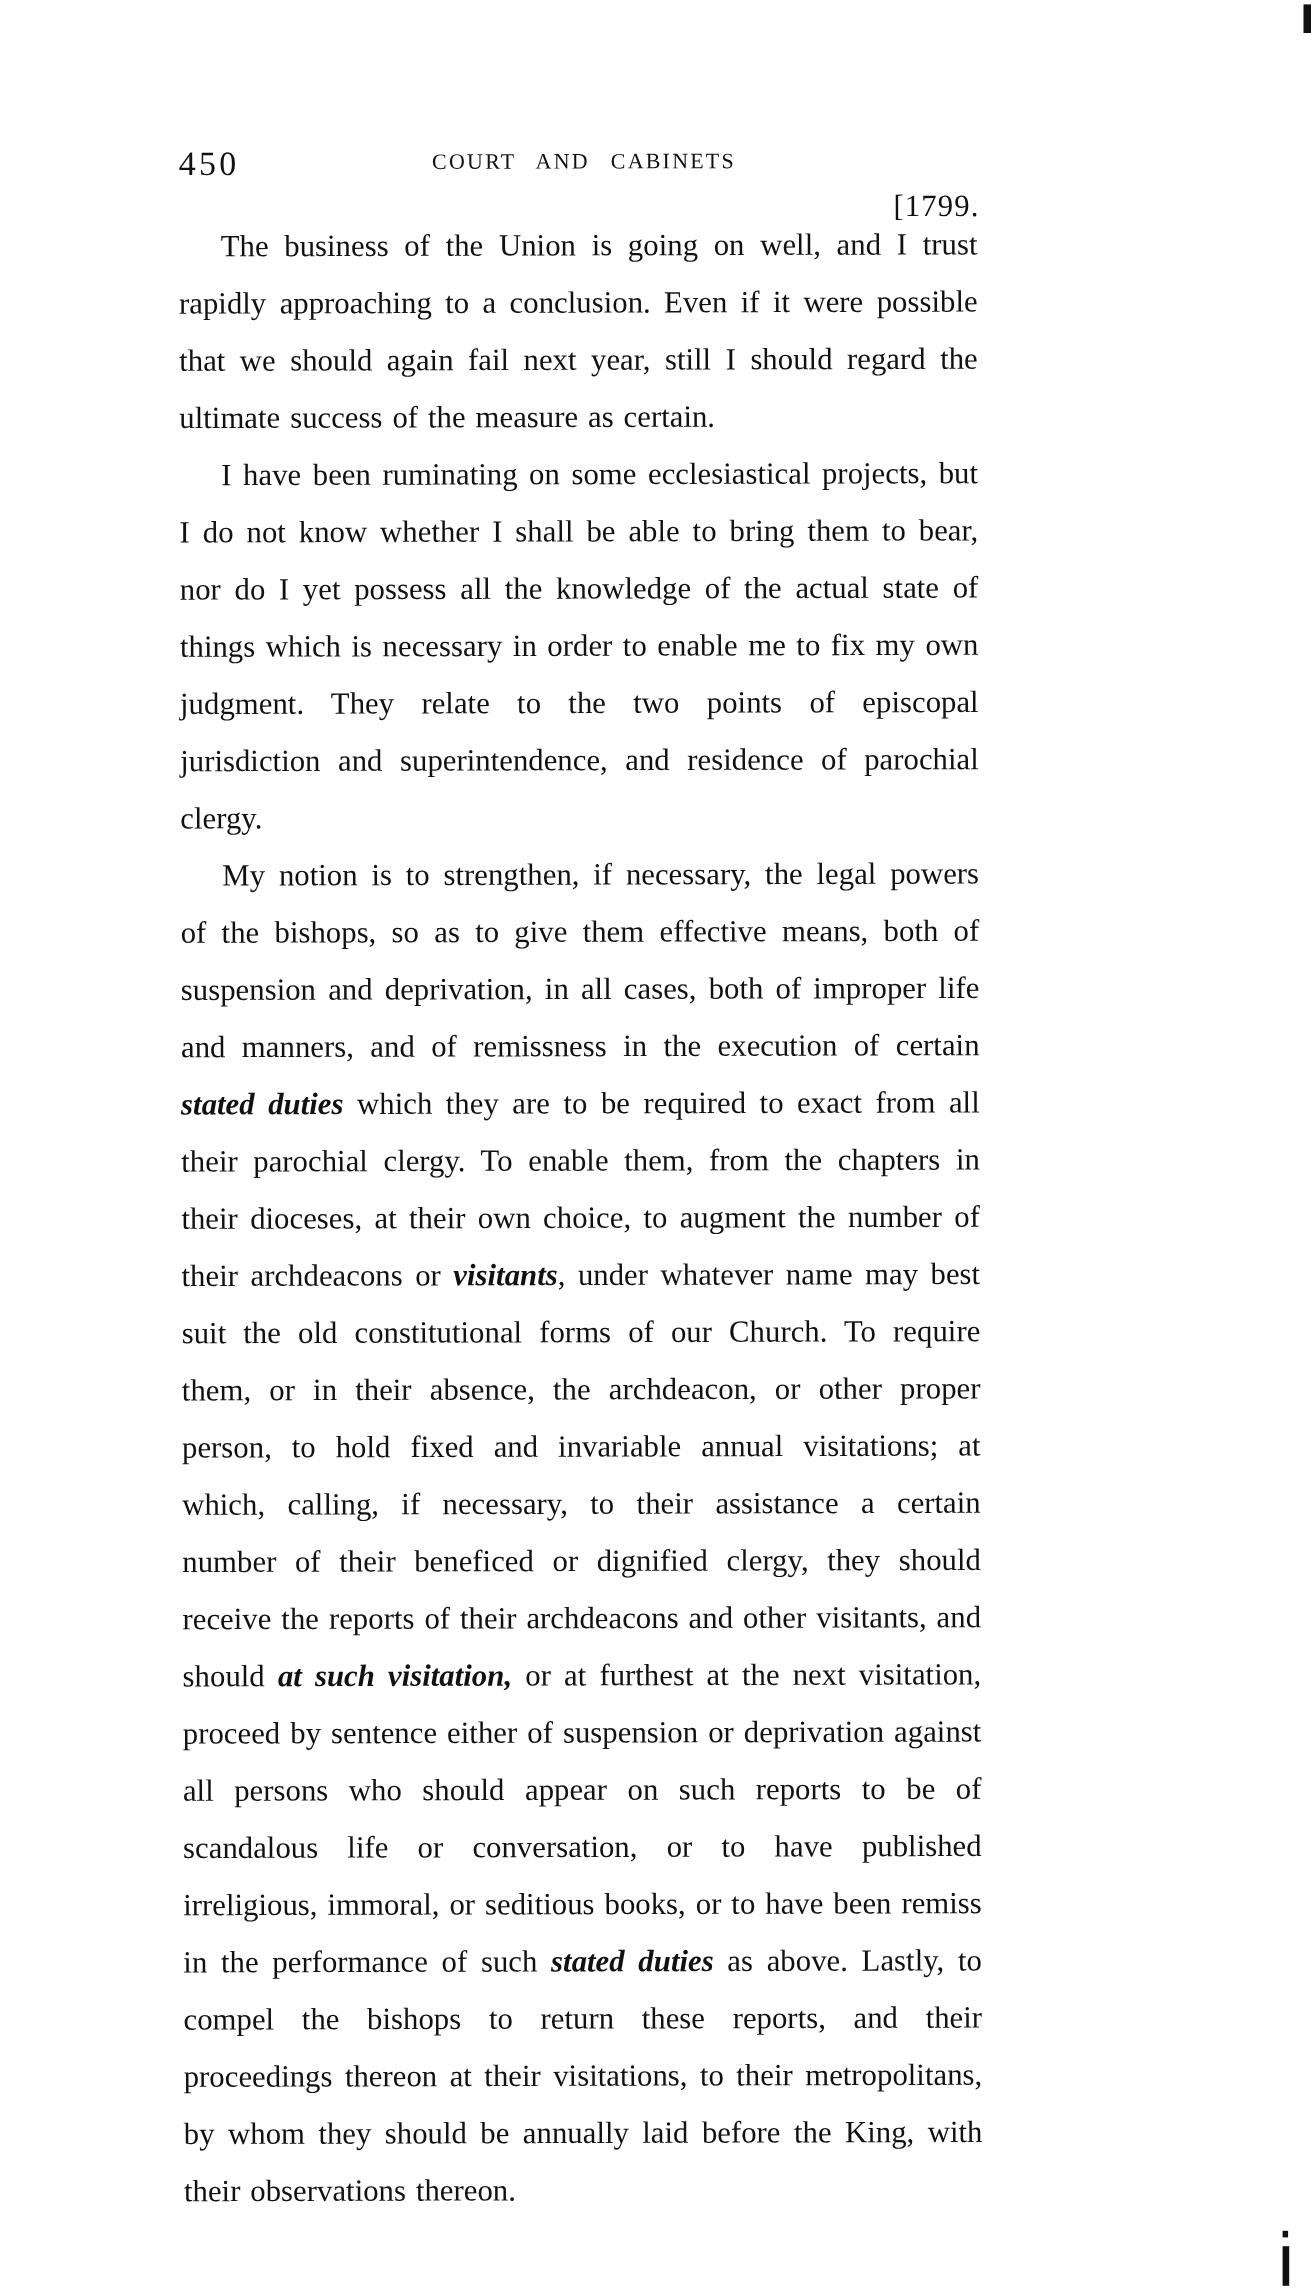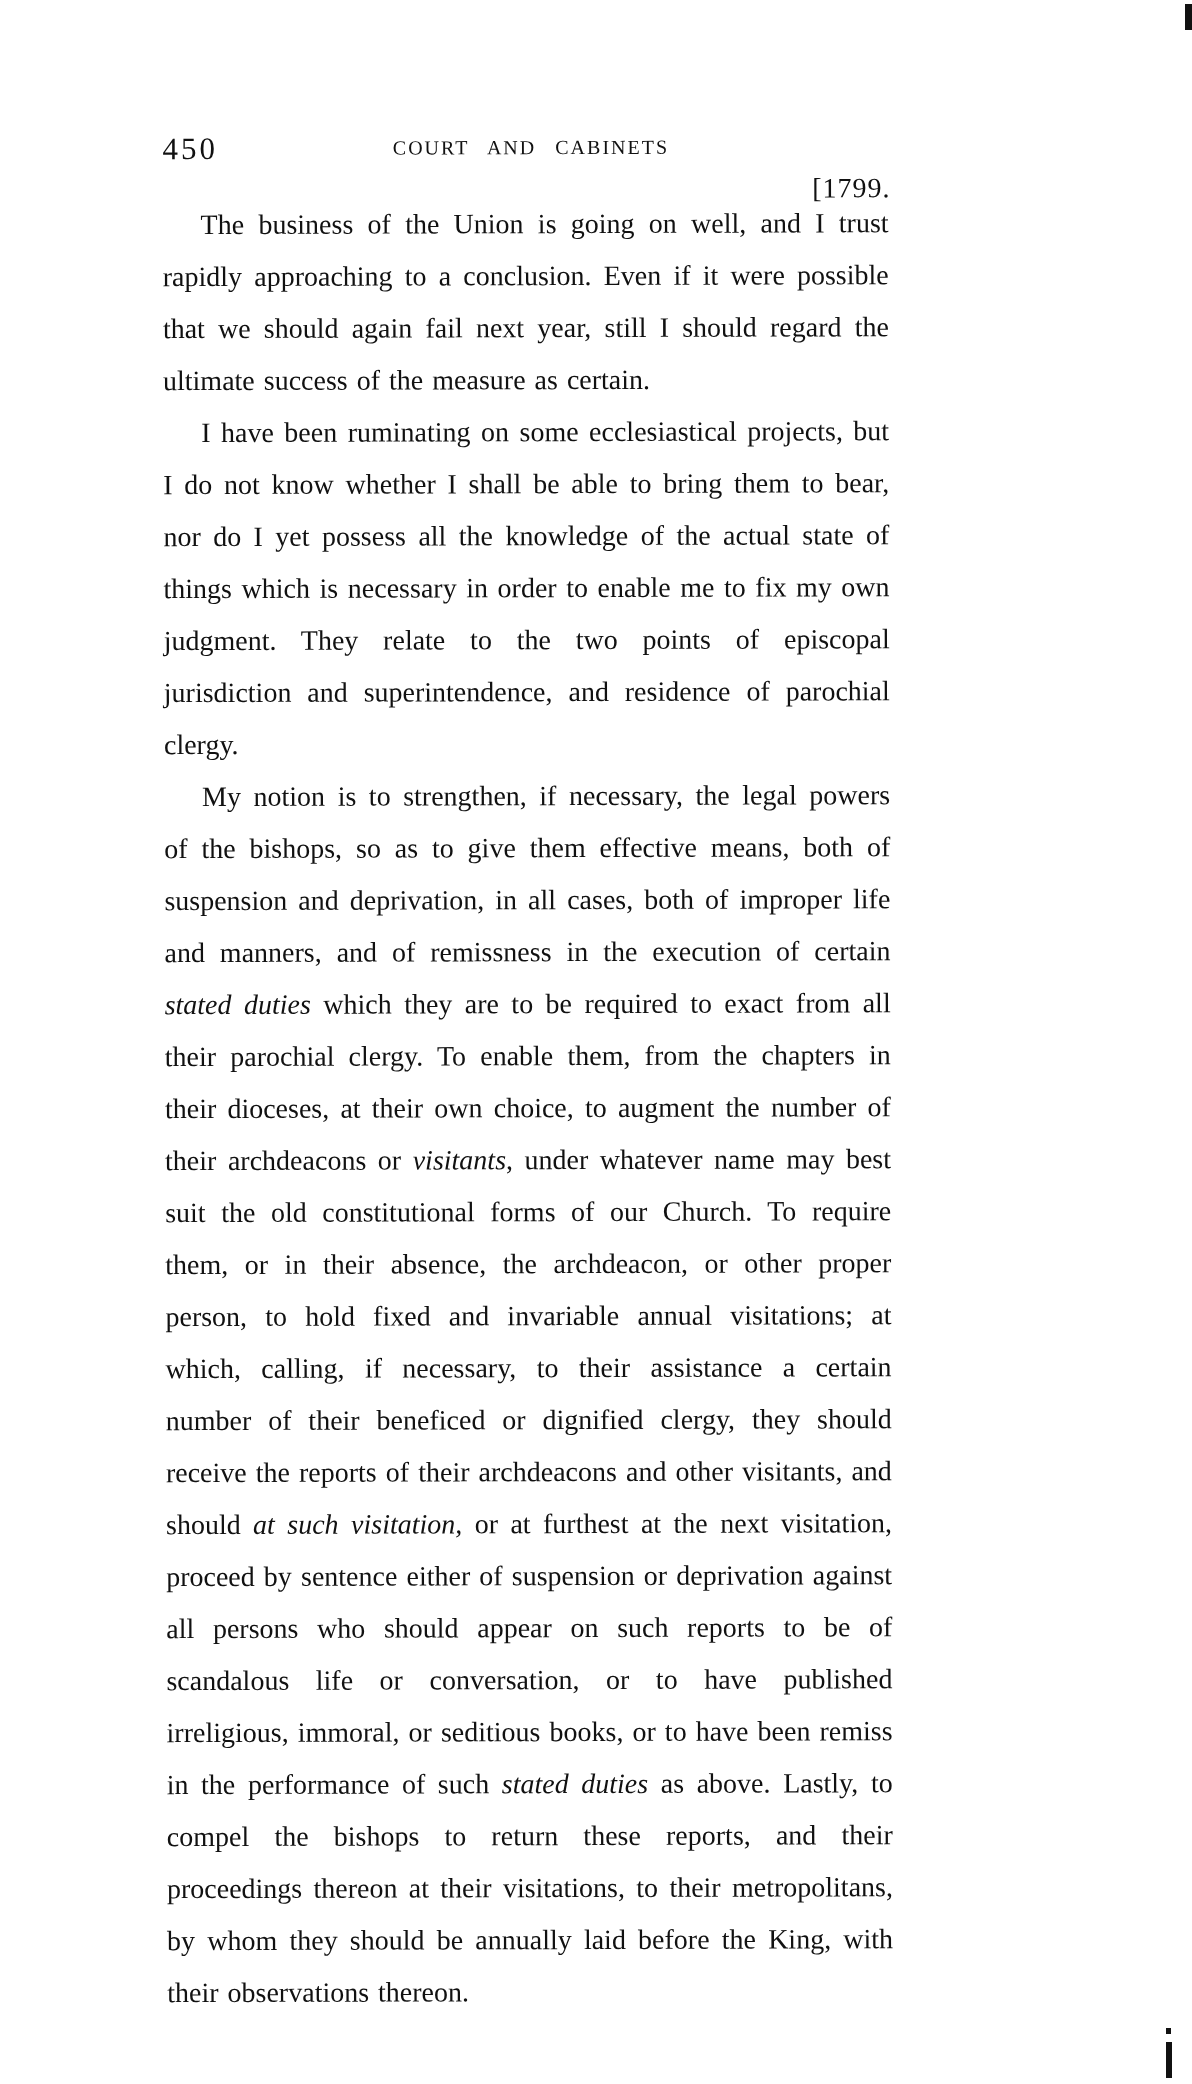--- a/index.html
+++ b/index.html
@@ -61,21 +61,21 @@
     width: 726px;
   }
   .text-block p {
     font-size: 28px;
     line-height: 52px;
     text-align: justify;
     text-indent: 38px;
     word-spacing: 2px;
   }
   .text-block p span { }
-  .text-block p .it { font-style: italic; }
+  .text-block p .it { font-style: italic; font-weight: bold; }
   
   .artifact { position: absolute; background: var(--ink); }
   .artifact-top-right    { top: 4px;    right: 0;   width: 7px;  height: 26px; }
   .artifact-bottom-bar   { top: 2042px; right: 20px; width: 6px; height: 36px; }
   .artifact-bottom-dot   { top: 2028px; right: 21px; width: 5px; height: 6px; }
 </style>
 </head>
 <body>
 
 <div class="page">

